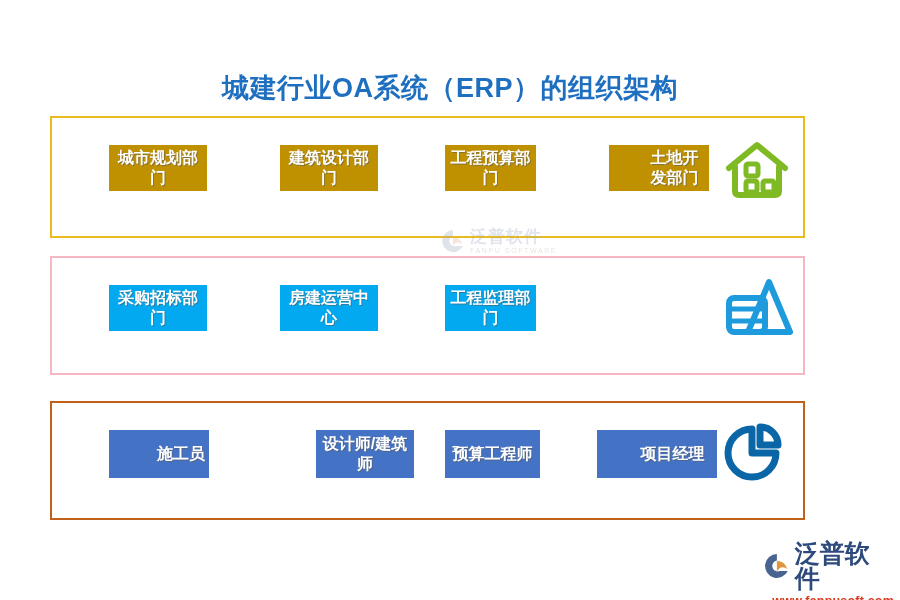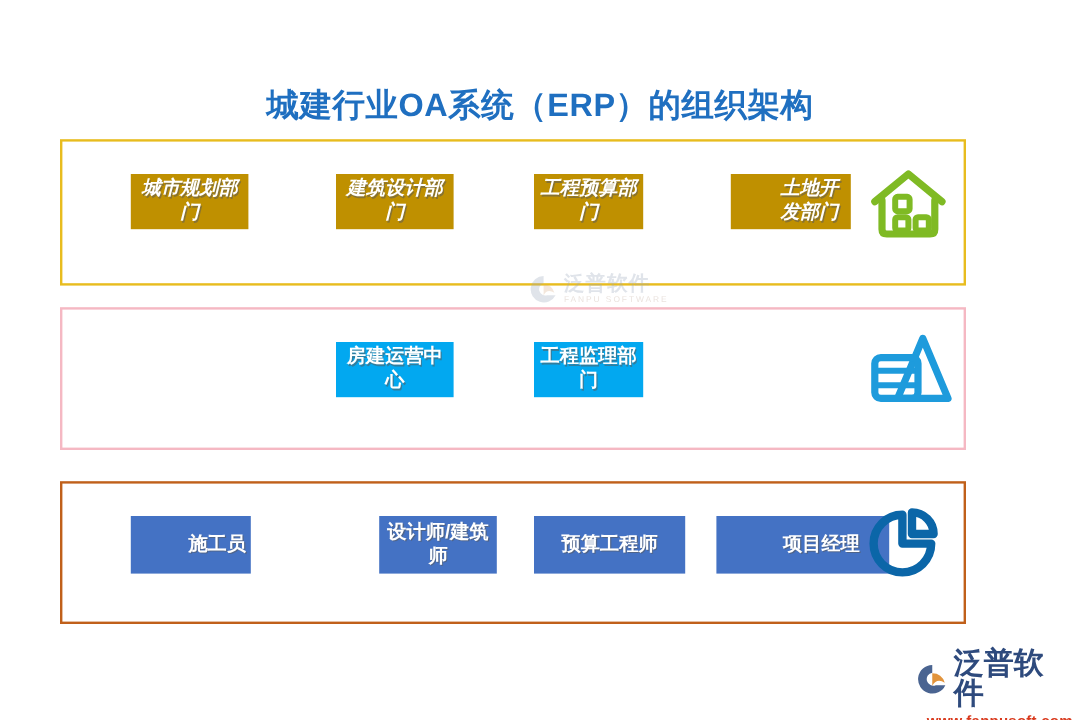--- a/index.html
+++ b/index.html
@@ -28,21 +28,21 @@
     white-space: nowrap;
   }
 
   .tier {
     position: absolute;
     left: 50px;
     width: 755px;
     background: #ffffff;
     box-sizing: border-box;
   }
-  .tier-1 { top: 116px;  height: 122px; border: 2px solid #E8BC1E; font-style: italic; }
+  .tier-1 { top: 116px;  height: 122px; border: 2px solid #E8BC1E; }
   .tier-2 { top: 256px;  height: 119px; border: 2px solid #F5B8C3; }
   .tier-3 { top: 401px;  height: 119px; border: 2px solid #C0601A; }
 
   .tier-inner {
     position: relative;
     width: 100%;
     height: 100%;
   }
 
   .node {
@@ -64,22 +64,22 @@
   .tier-2 .node { background: #02A8F0; height: 46px; }
   .tier-3 .node { background: #4472C4; height: 48px; }
 
   .col-0 { left: 57px;  width: 98px; }
   .col-1 { left: 228px; width: 98px; }
   .col-2 { left: 393px; width: 91px; }
   .col-3 { left: 557px; width: 100px; padding-left: 35px; }
 
   .tier-3 .col-0 { left: 57px;  width: 100px; padding-left: 48px; }
   .tier-3 .col-1 { left: 228px; width: 98px; margin-left: 36px; }
-  .tier-3 .col-2 { left: 393px; width: 126px; }
-  .tier-3 .col-3 { left: 545px; width: 144px; justify-content: center; }
+  .tier-3 .col-2 { left: 393px; width: 95px; }
+  .tier-3 .col-3 { left: 545px; width: 120px; justify-content: center; }
 
   .tier-icon {
     position: absolute;
     top: 18px;
     right: 10px;
     width: 72px;
     height: 68px;
     display: flex;
     align-items: center;
     justify-content: center;
@@ -171,20 +171,23 @@
         <rect x="23" y="25" width="12" height="12" rx="2" fill="none" stroke="#7FBA24" stroke-width="5"></rect>
         <rect x="23" y="42" width="11" height="11" rx="2" fill="none" stroke="#7FBA24" stroke-width="5"></rect>
         <rect x="40" y="42" width="11" height="11" rx="2" fill="none" stroke="#7FBA24" stroke-width="5"></rect>
       </svg>
     </div>
   </div>
 </div>
 
 <div class="tier tier-2">
   <div class="tier-inner">
+    <div class="node col-0">
+      <span>采购招标部门</span>
+    </div>
     <div class="node col-1">
       <span>房建运营中心</span>
     </div>
     <div class="node col-2">
       <span>工程监理部门</span>
     </div>
     <div class="tier-icon">
       <svg width="70" height="64" viewBox="0 0 70 64" aria-hidden="true">
         <path d="M45 6 L66 56 L24 56 Z" fill="none" stroke="#1E9BDC" stroke-width="6" stroke-linecap="round" stroke-linejoin="round"></path>
         <rect x="5" y="22" width="36" height="34" rx="5" fill="none" stroke="#1E9BDC" stroke-width="6"></rect>

